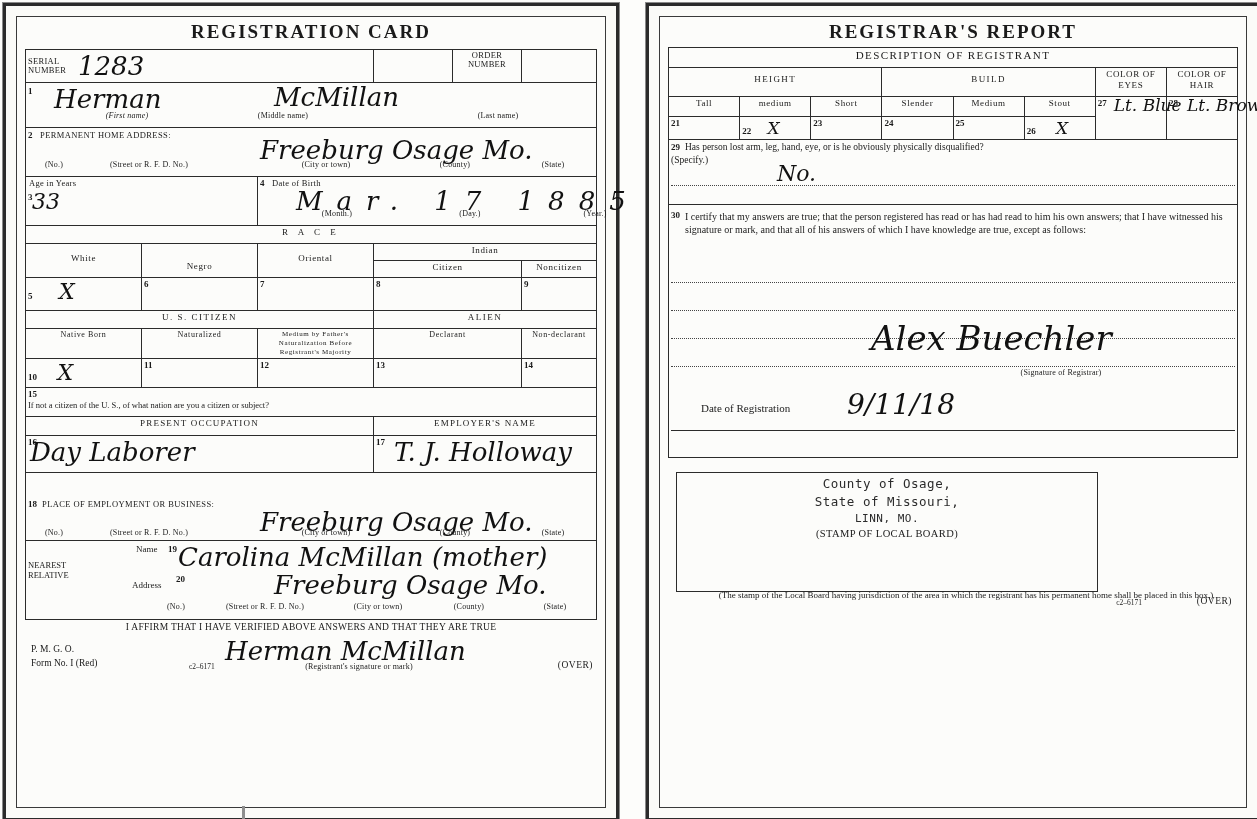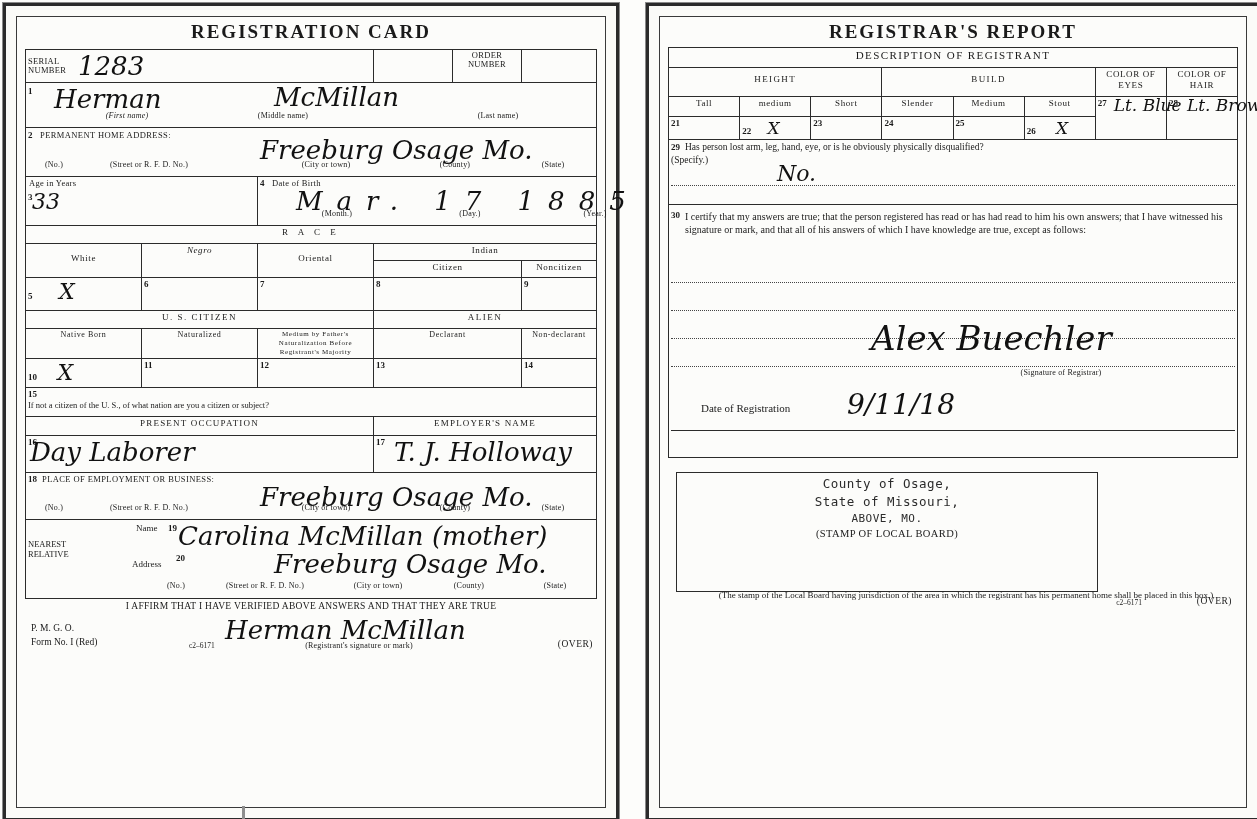--- a/index.html
+++ b/index.html
@@ -121,21 +121,21 @@
           <tr>
             <td colspan="6" style="height:15px;">
               <div class="cap" style="letter-spacing:4px;">R A C E</div>
             </td>
           </tr>
           <tr>
             <td rowspan="2" style="width:96px;">
                   <div class="cap" style="padding-top:8px;">White</div>
                 </td>
             <td rowspan="2" style="width:96px;">
-                  <div class="cap" style="padding-top:0;font-style:italic;">Negro</div>
+                  <div class="cap" style="padding-top:16px;">Negro</div>
                 </td>
             <td rowspan="2" style="width:104px;">
                   <div class="cap" style="padding-top:8px;">Oriental</div>
                 </td>
             <td colspan="3" style="height:14px;">
                   <div class="cap">Indian</div>
                 </td>
           </tr>
           <tr>
             <td colspan="2" style="height:14px;">
@@ -219,21 +219,21 @@
             <td colspan="3">
               <div style="position:relative;height:30px;">
                 <span class="num abs" style="left:0;top:0;">17</span>
                 <span class="hw big abs" style="left:18px;top:0px;">T. J. Holloway</span>
               </div>
             </td>
           </tr>
 
           <tr>
             <td colspan="6" style="height:44px;">
-              <div style="position:relative;height:40px;">
+              <div style="position:relative;height:40px;margin-top:25px;">
                 <span class="num abs" style="left:0;top:0;">18</span>
                 <span class="smallcaps abs" style="left:14px;top:0;">PLACE OF EMPLOYMENT OR BUSINESS:</span>
                 <span class="hw big abs" style="left:232px;top:8px;">Freeburg  Osage   Mo.</span>
                 <span class="sub abs" style="left:6px;top:29px;width:40px;">(No.)</span>
                 <span class="sub abs" style="left:56px;top:29px;width:130px;">(Street or R. F. D. No.)</span>
                 <span class="sub abs" style="left:248px;top:29px;width:100px;">(City or town)</span>
                 <span class="sub abs" style="left:392px;top:29px;width:70px;">(County)</span>
                 <span class="sub abs" style="left:490px;top:29px;width:70px;">(State)</span>
               </div>
             </td>
@@ -377,21 +377,21 @@
               </div>
             </td>
           </tr>
         </tbody>
           </table>
 
         <div style="position:relative;margin-top:14px;height:122px;">
           <div class="stampbox" style="position:absolute;left:8px;top:0;width:420px;height:118px;">
             <div class="stamp center" style="padding-top:3px;">County of Osage,</div>
             <div class="stamp center" style="padding-top:3px;">State of Missouri,</div>
-            <div class="stamp center" style="padding-top:3px;font-size:11px;">ABOVE, MO.</div>
+            <div class="stamp center" style="padding-top:3px;font-size:11px;">LINN, MO.</div>
             <div class="center" style="font-size:10.5px;padding-top:3px;letter-spacing:.4px;">(STAMP OF LOCAL BOARD)</div>
           </div>
           <div class="abs center" style="left:30px;right:4px;top:118px;font-size:9px;line-height:11px;">(The stamp of the Local Board having jurisdiction of the area in which the registrant has his permanent home shall be placed in this box.)</div>
           <span class="abs tiny" style="right:96px;top:126px;">c2–6171</span>
           <span class="abs ovr" style="right:6px;top:124px;">(OVER)</span>
         </div>
       </div>
     </div>
   </div>
 

